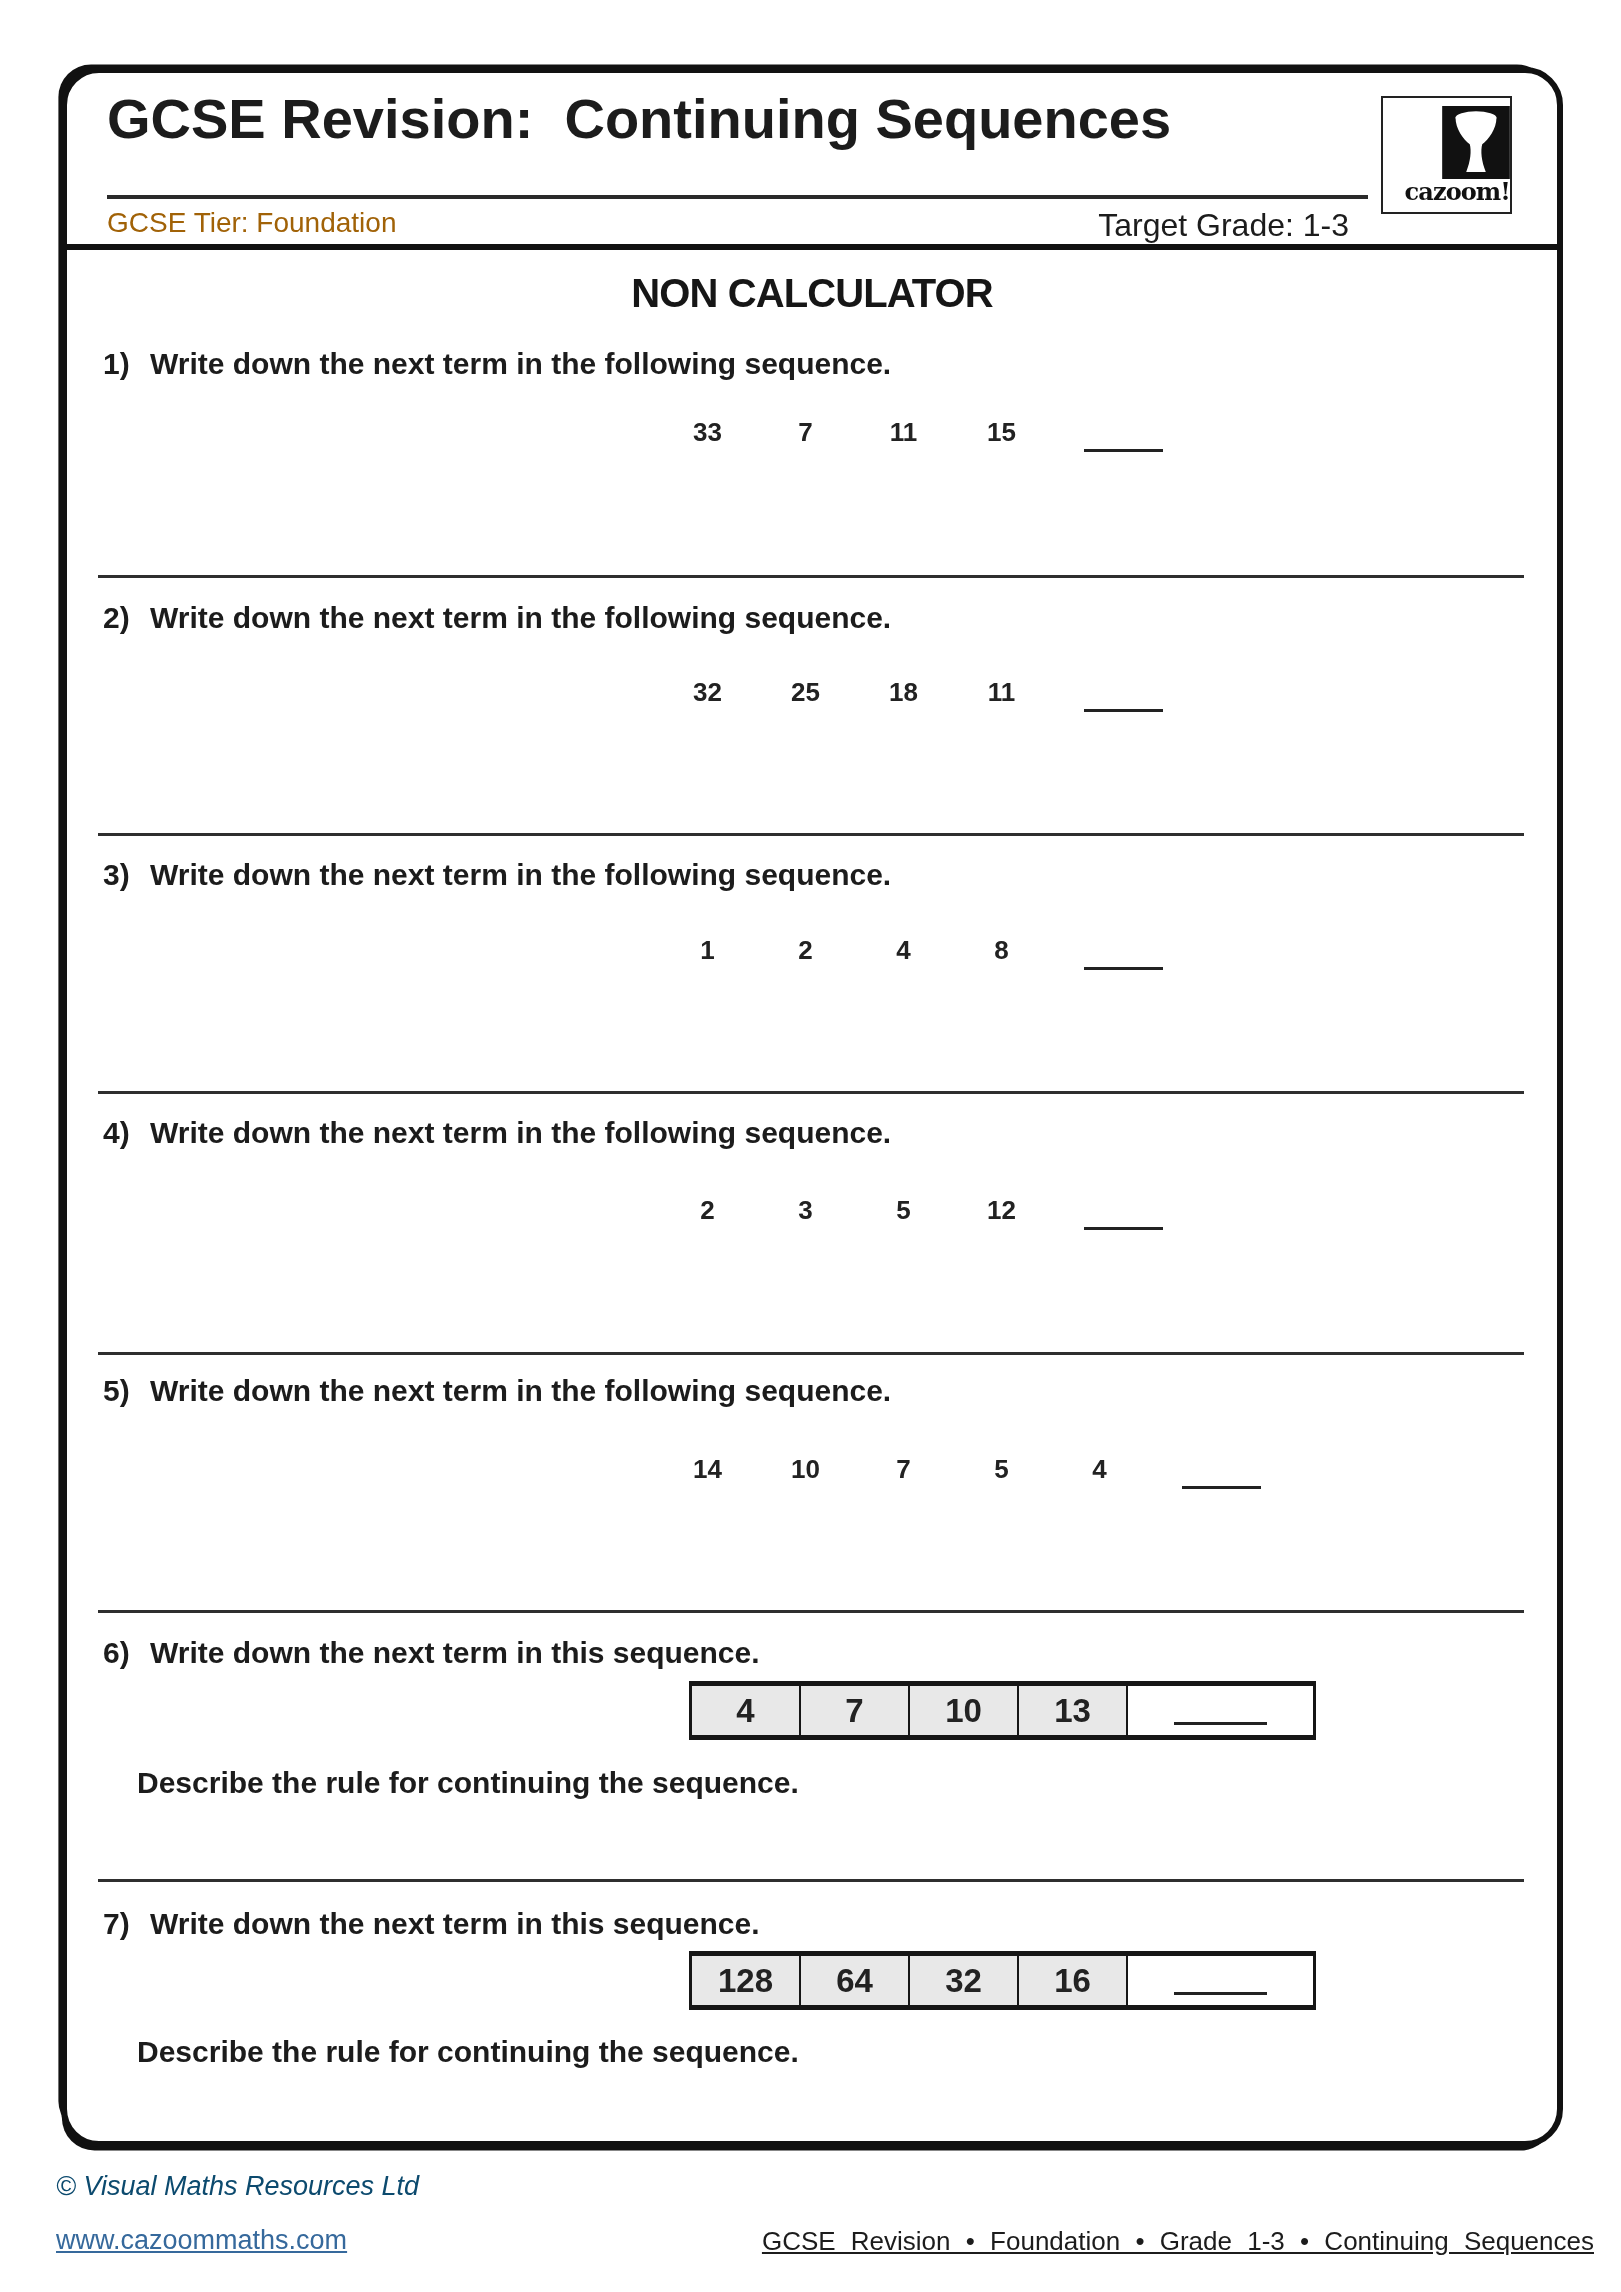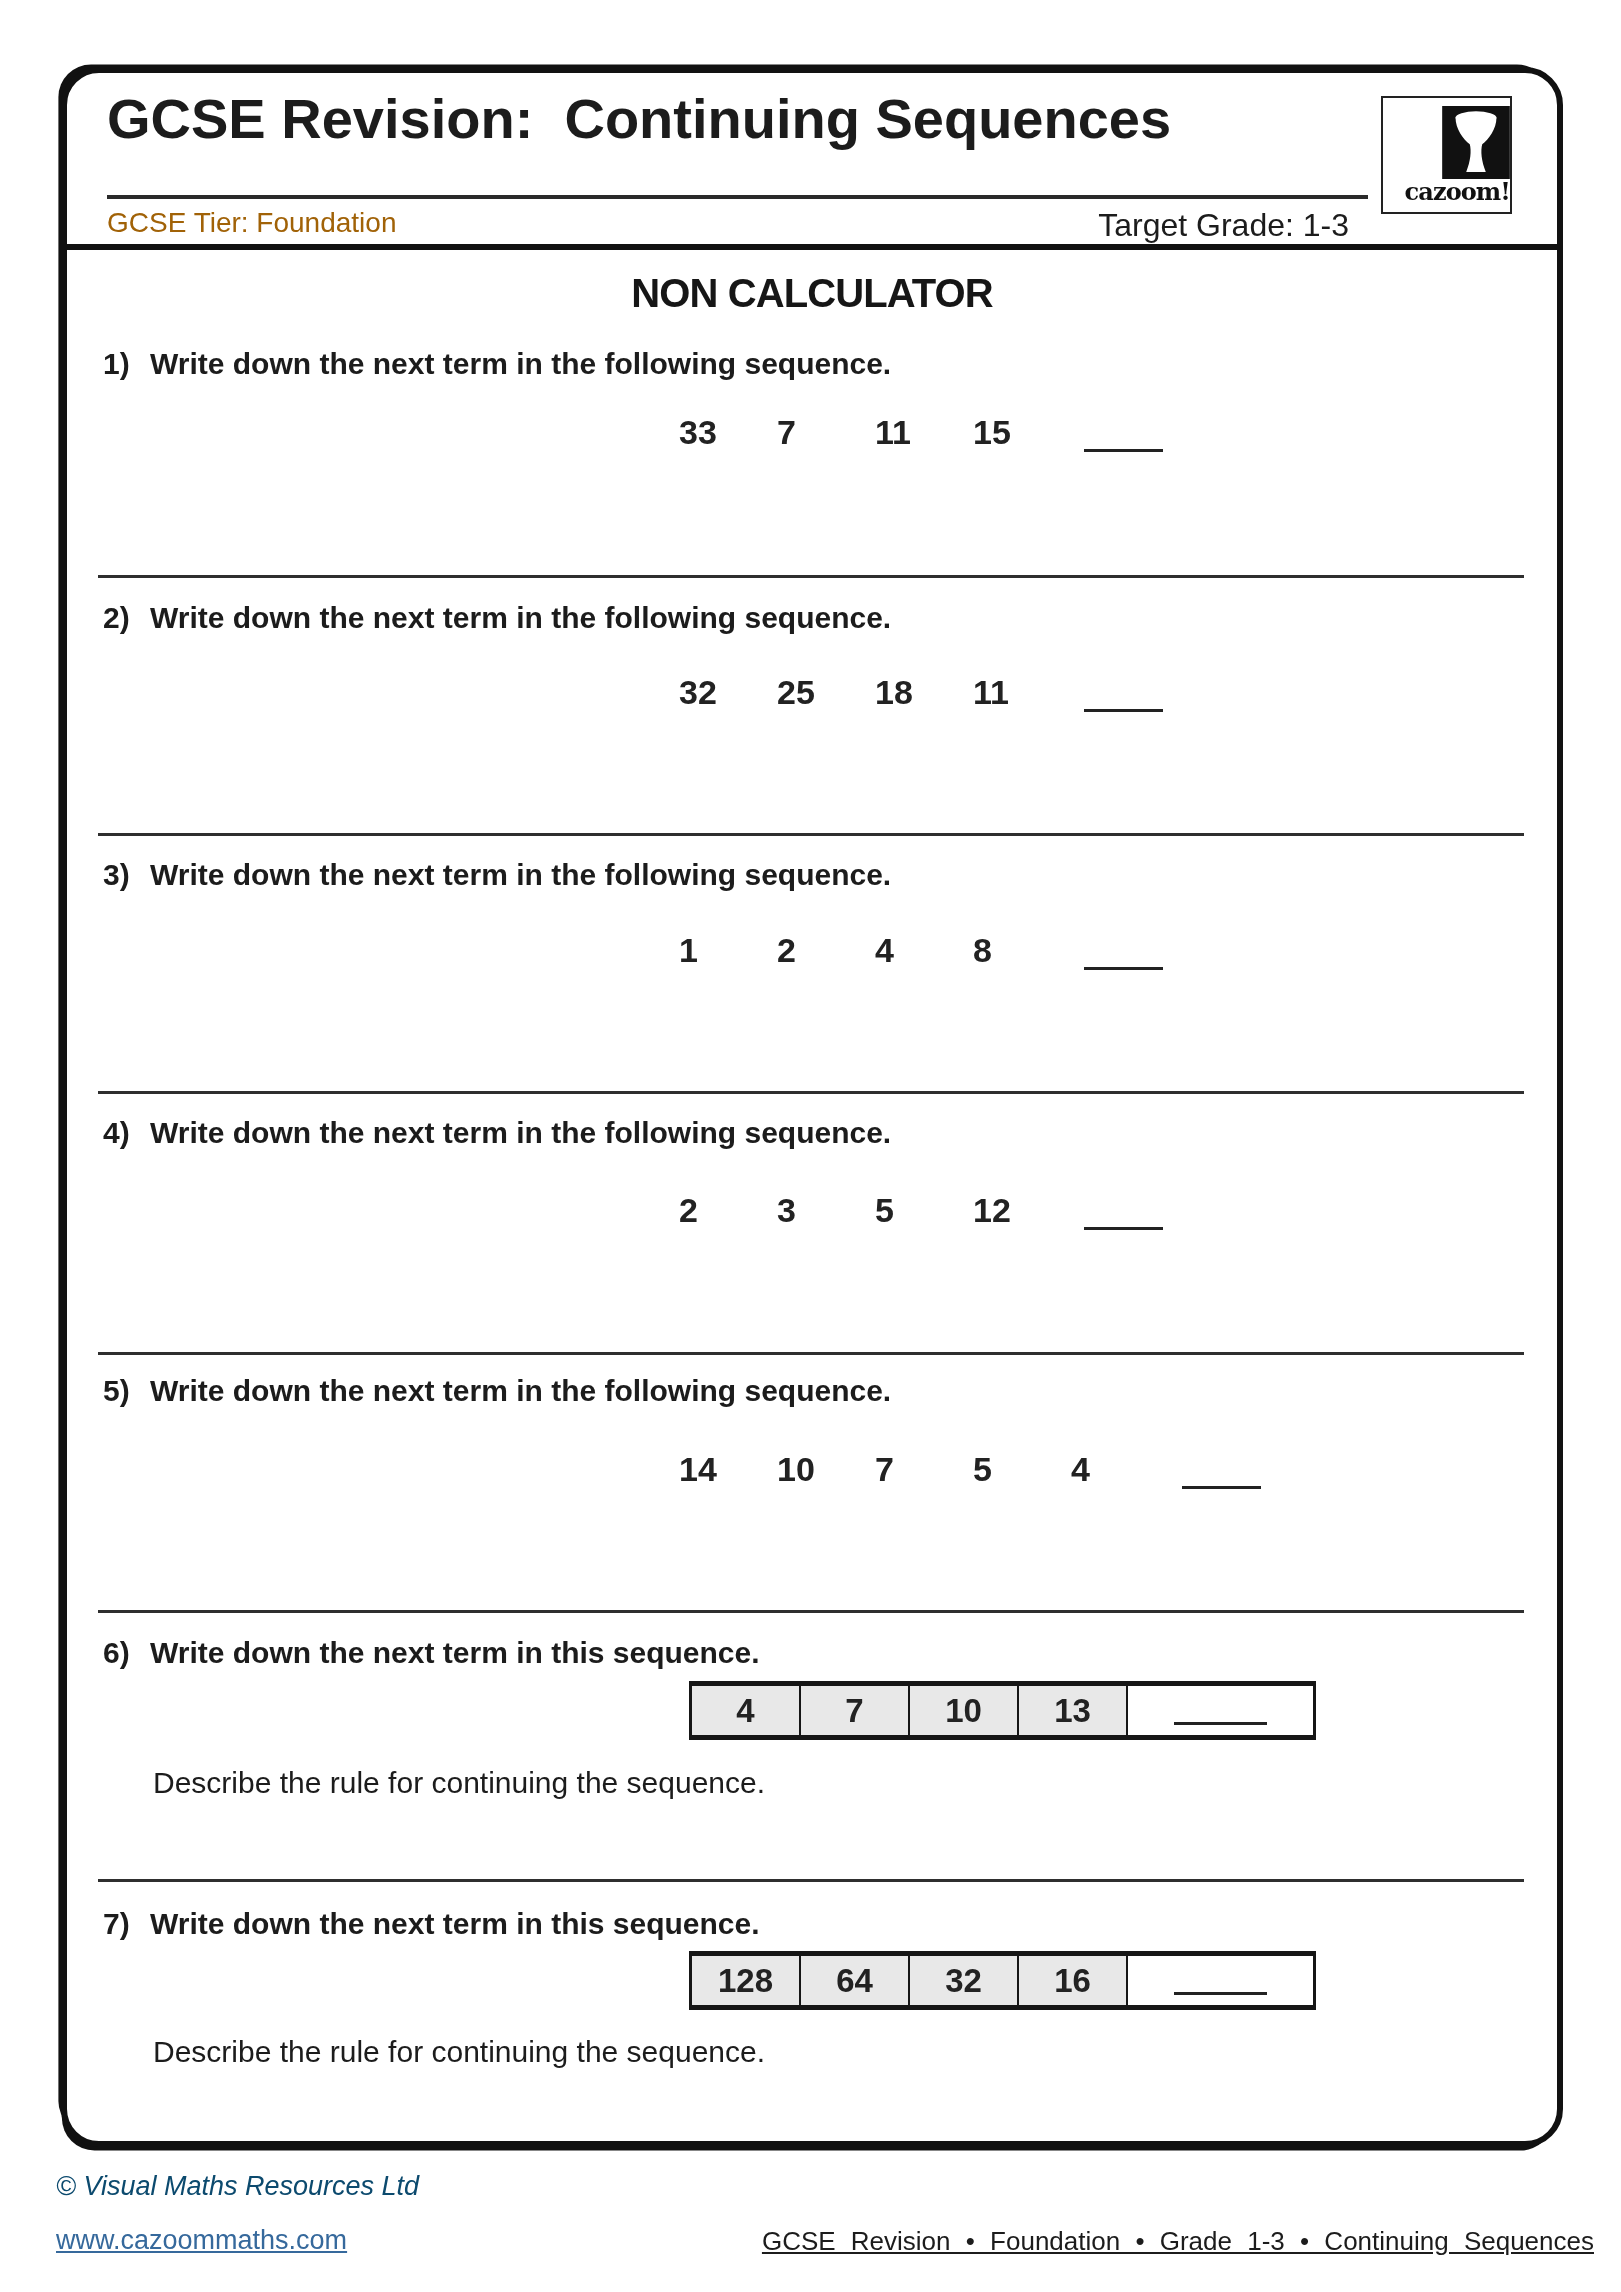--- a/index.html
+++ b/index.html
@@ -68,22 +68,22 @@
   .question {
     position: absolute; left: 36px;
     display: flex; font-size: 30px; font-weight: bold; color: #1c1c1c;
   }
   .qnum { width: 47px; flex: 0 0 47px; }
   .seq-row {
     position: absolute; left: 612px;
     display: flex; gap: 41px; align-items: flex-end;
   }
   .term {
-    width: 57px; text-align: left;
-    font-size: 34px; font-weight: bold; color: #222; line-height: 39px;
+    width: 57px; text-align: center;
+    font-size: 26px; font-weight: bold; color: #222; line-height: 39px;
   }
   .seq-blank {
     width: 79px; height: 36px; margin-left: 12.5px;
     border-bottom: 3.6px solid #222;
   }
   .divider {
     position: absolute; left: 31px;
     width: 1426px; height: 2.7px; background: #2f2f2f;
   }
   .seq-table {
@@ -98,22 +98,22 @@
     display: flex; align-items: center; justify-content: center;
     font-size: 33px; font-weight: bold; color: #222;
     background: #e8e8e8; border-right: 2.7px solid #161616;
   }
   .cell.answer-cell {
     flex: 1 1 auto; background: #fff; border-right: none;
     flex-direction: column; justify-content: flex-end;
   }
   .cell-blank { width: 93px; border-bottom: 3.6px solid #222; margin-bottom: 9.9px; }
   .describe {
-    position: absolute; left: 86px;
-    font-size: 30px; font-weight: normal; color: #1c1c1c;
+    position: absolute; left: 70px;
+    font-size: 30px; font-weight: bold; color: #1c1c1c;
   }
 
   
   .footer-copyright {
     position: absolute; left: 56px; top: 2171px;
     font-size: 27px; color: #0c4a6e; font-style: italic;
   }
   .footer-link {
     position: absolute; left: 56px; top: 2225px;
     font-size: 27px; text-decoration: underline; cursor: pointer;

